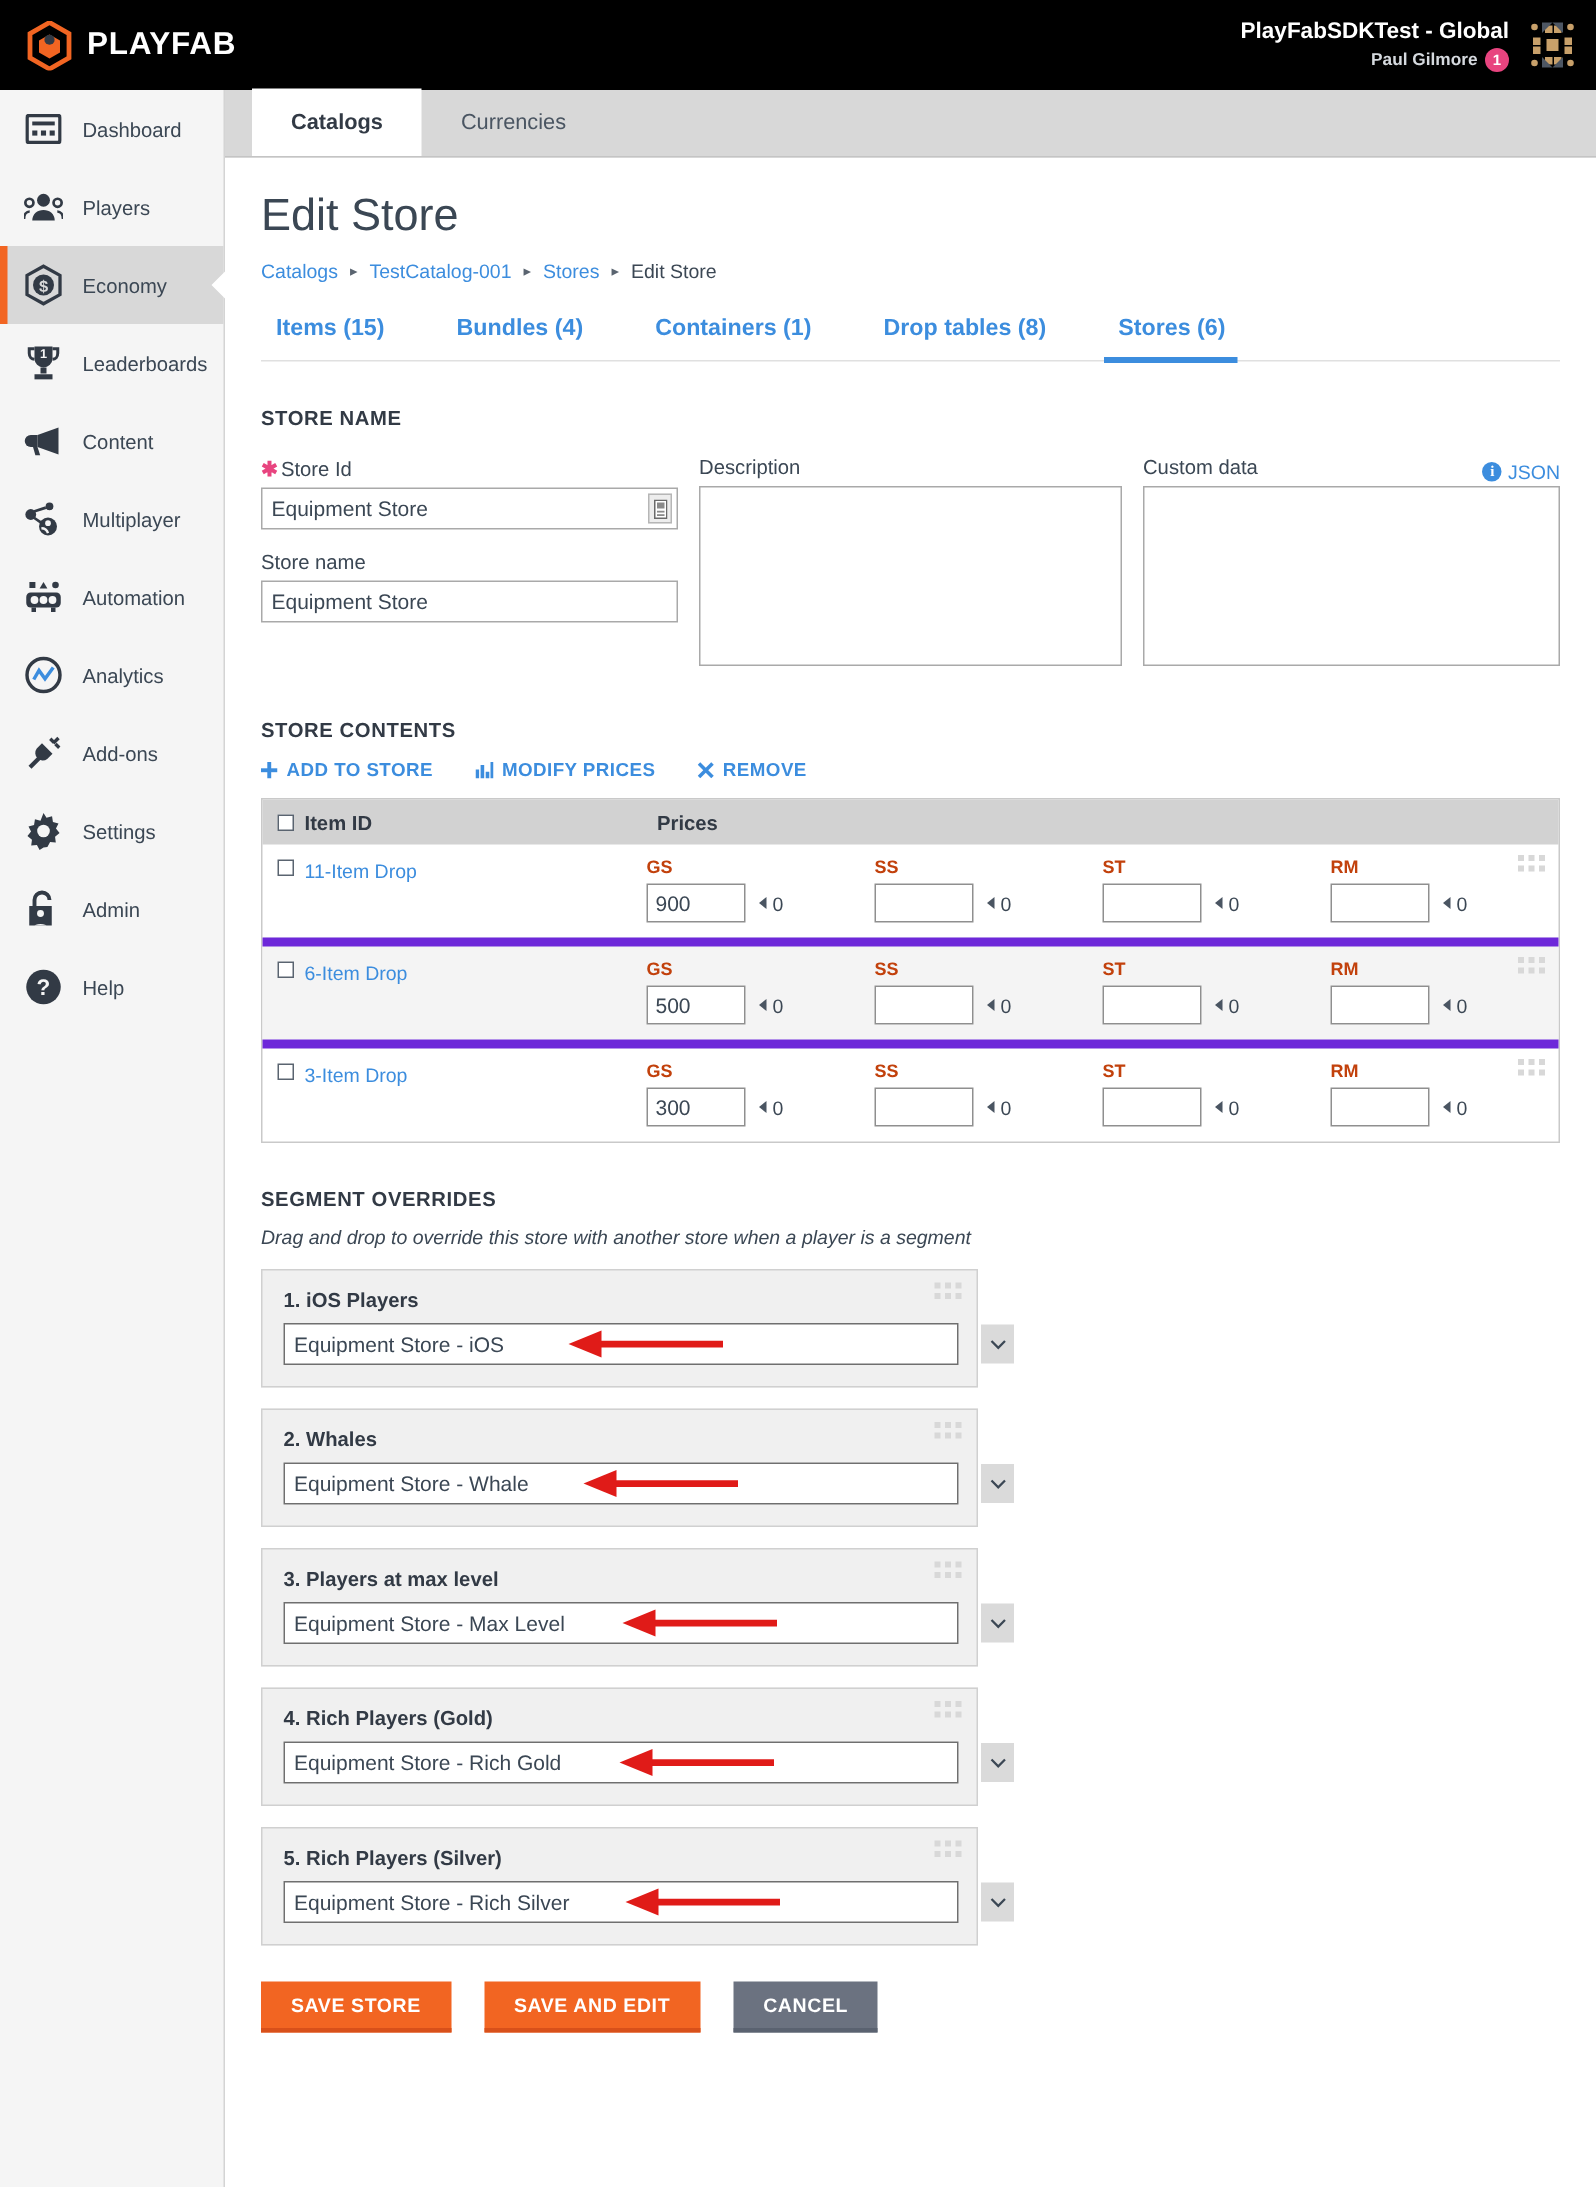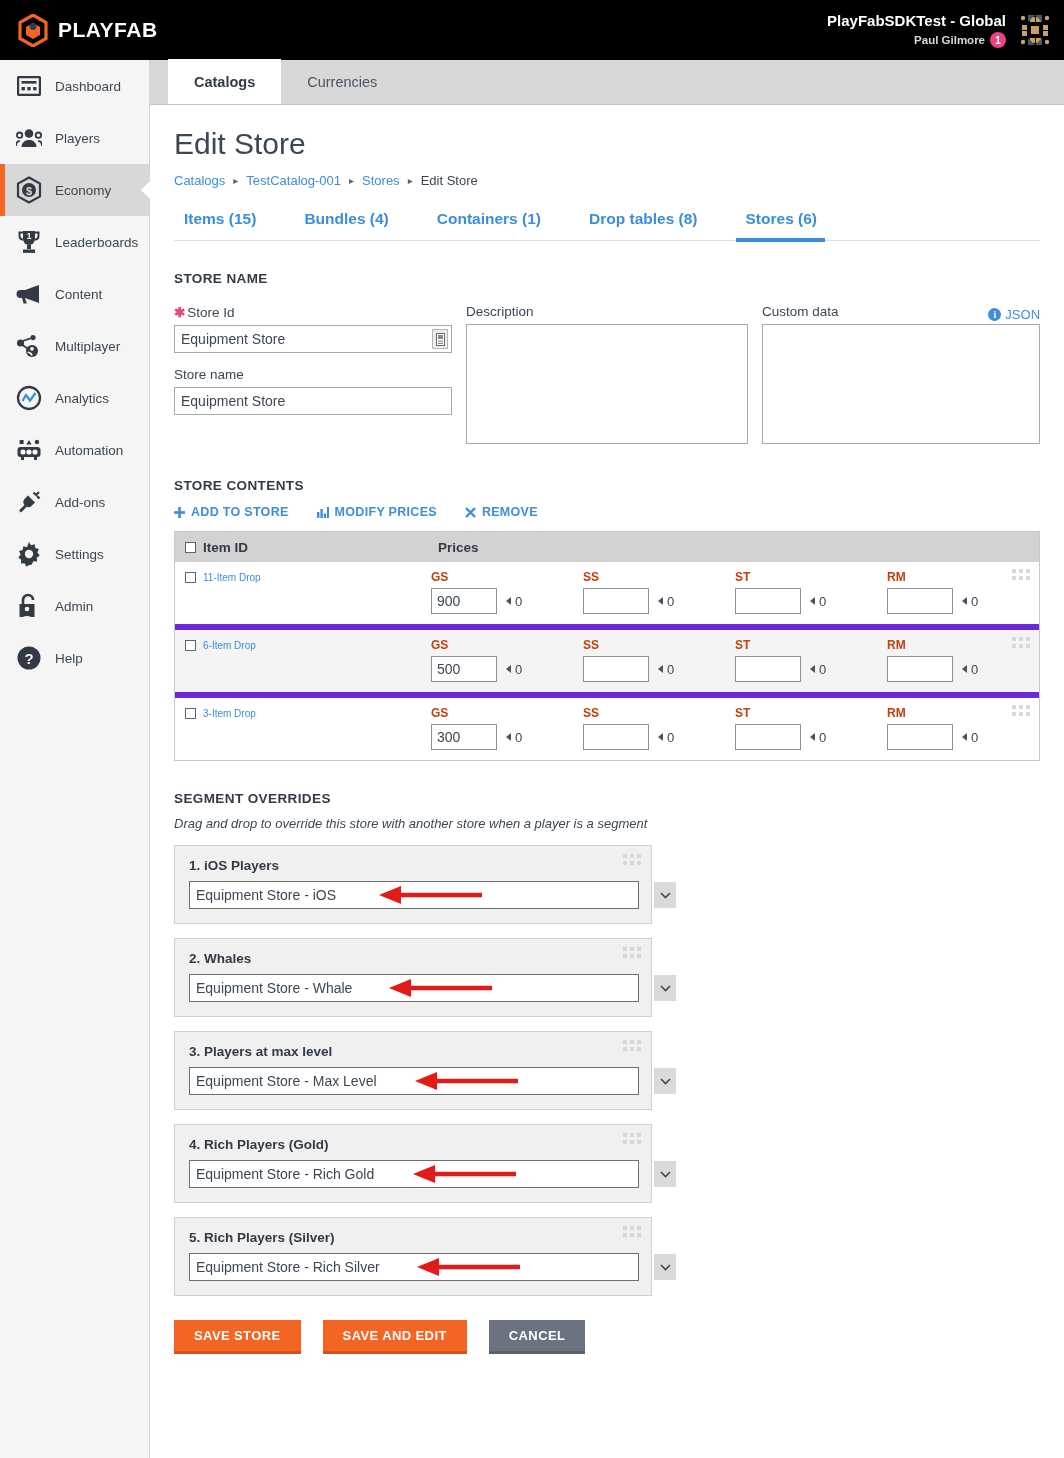--- a/index.html
+++ b/index.html
@@ -162,21 +162,21 @@
   .ct-head .c1{ width:260px; padding-left:10px; display:flex; align-items:center;}
   .ct-head .c2{ padding-left:3px; }
   .chk{
     width:11px; height:11px; border:1px solid #5a6470; background:#fff;
     display:inline-block; margin-right:7px; flex:0 0 11px; cursor:pointer;
   }
   .ct-row{ display:flex; padding:8px 0 10px 0; position:relative; }
   .ct-row.alt{ background:#f4f4f4; }
   .ct-row + .ct-row{ border-top:6px solid #6d28d9; }
   .ct-row .c1{ width:260px; padding-left:10px; display:flex; align-items:flex-start; padding-top:2px;}
-  .item-link{ color:#3c8dde; font-size:10px; cursor:pointer; }
+  .item-link{ color:#3c8dde; font-size:13px; cursor:pointer; }
   .prices{ display:flex; }
   .price-cell{ width:152px; }
   .price-lbl{ font-size:12px; font-weight:bold; color:#c2410c; margin-bottom:4px; }
   .price-inline{ display:flex; align-items:center; }
   .price-input{
     width:66px; height:26px; border:1px solid #8f8f8f; background:#fff;
     font-size:14px; color:#3b4754; padding:0 5px;
     font-family:"Liberation Sans", sans-serif;
   }
   .tri-left{
@@ -349,43 +349,43 @@
           <path d="M16 21.4a4.6 4.6 0 0 0-4.4-3.2" fill="none" stroke="#f5f5f5" stroke-width="1.6"></path>
           <line x1="6.6" y1="7" x2="14.6" y2="4.4" stroke="#323a45" stroke-width="1.8"></line>
           <line x1="6.4" y1="11" x2="11.4" y2="14.4" stroke="#323a45" stroke-width="1.8"></line>
         </svg>
     </span>
     <span class="nav-label">Multiplayer</span>
   </div>
 
   <div class="nav-item">
     <span class="nav-icon">
-      <svg width="26" height="26" viewBox="0 0 26 26">
-          <circle cx="13" cy="13" r="11" fill="none" stroke="#323a45" stroke-width="2.3"></circle>
-          <polyline points="6.5,16 10,10 14,15.5 19.5,8" fill="none" stroke="#3c8dde" stroke-width="2.3"></polyline>
-        </svg>
-    </span>
-    <span class="nav-label">Analytics</span>
-  </div>
-
-  <div class="nav-item">
-    <span class="nav-icon">
       <svg width="26" height="24" viewBox="0 0 26 24">
           <rect x="3.6" y="2" width="4" height="4" fill="#323a45"></rect>
           <polygon points="13,2 15.6,6.4 10.4,6.4" fill="#323a45"></polygon>
           <circle cx="21" cy="4" r="2.2" fill="#323a45"></circle>
           <rect x="1.5" y="9" width="23" height="10" rx="3" fill="#323a45"></rect>
           <circle cx="7" cy="14" r="2.6" fill="#f5f5f5"></circle>
           <circle cx="13" cy="14" r="2.6" fill="#f5f5f5"></circle>
           <circle cx="19" cy="14" r="2.6" fill="#f5f5f5"></circle>
           <rect x="5" y="19" width="3" height="3" fill="#323a45"></rect>
           <rect x="18" y="19" width="3" height="3" fill="#323a45"></rect>
         </svg>
     </span>
     <span class="nav-label">Automation</span>
+  </div>
+
+  <div class="nav-item">
+    <span class="nav-icon">
+      <svg width="26" height="26" viewBox="0 0 26 26">
+          <circle cx="13" cy="13" r="11" fill="none" stroke="#323a45" stroke-width="2.3"></circle>
+          <polyline points="6.5,16 10,10 14,15.5 19.5,8" fill="none" stroke="#3c8dde" stroke-width="2.3"></polyline>
+        </svg>
+    </span>
+    <span class="nav-label">Analytics</span>
   </div>
 
   <div class="nav-item">
     <span class="nav-icon">
       <svg width="26" height="24" viewBox="0 0 26 24">
           <path d="M23 2l-3.5 3.5" stroke="#323a45" stroke-width="2.2" fill="none"></path>
           <path d="M12 5.5l7 7-3.5 3.5a5 5 0 0 1-7-7z" fill="#323a45"></path>
           <path d="M17.5 2.5l2.5 2.5M21 6l2.5 2.5" stroke="#323a45" stroke-width="2.2" fill="none"></path>
           <path d="M9 14.5L3 20.5l2 2 6-6z" fill="#323a45"></path>
         </svg>

